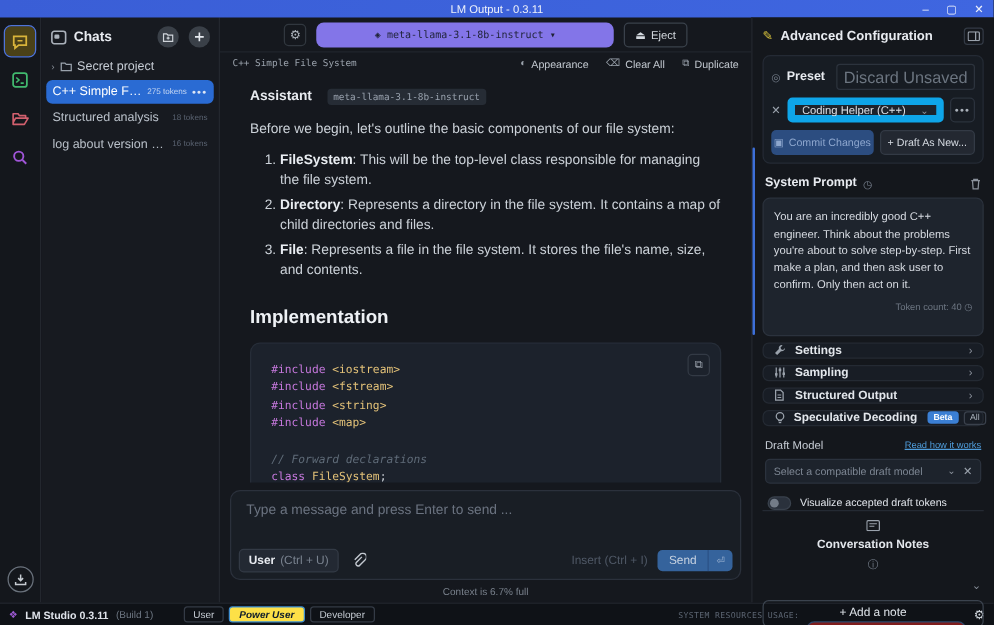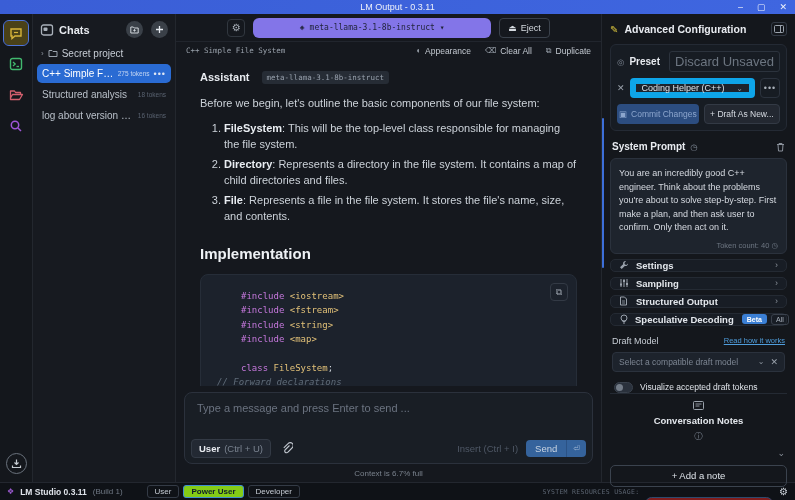--- a/index.html
+++ b/index.html
@@ -55,21 +55,21 @@
   .assistant-name { font-weight:bold; font-size:11px; color:#e8ebf0; }
   .model-badge { font-family:"DejaVu Sans Mono",monospace; font-size:7.5px; background:#262c35; color:#98a1ad; padding:2px 5px; border-radius:3px; }
   .msg-p { margin-top:12px; font-size:11px; color:#ccd2d9; line-height:1.45; }
   ol.msg-list { margin:8px 0 0 24px; font-size:11px; color:#ccd2d9; line-height:1.5; }
   ol.msg-list li { margin-bottom:3px; }
   ol.msg-list .term { font-weight:bold; color:#e9edf2; }
   .impl-h { margin-top:20px; font-size:15px; font-weight:bold; color:#eef1f5; }
   .code-card { margin-top:12px; background:#1c222c; border:1px solid #262d38; border-radius:8px; padding:14px 16px; position:relative; font-family:"DejaVu Sans Mono",monospace; font-size:9px; line-height:1.6; }
   .copy-btn { position:absolute; top:8px; right:8px; width:18px; height:18px; border:1px solid #333a45; border-radius:4px; color:#9aa2ac; font-size:9px; display:flex; align-items:center; justify-content:center; background:#1c222c; }
   .code-line { white-space:pre; }
-  .tok-kw { color:#c678dd;margin-left:24px; }
+  .tok-kw { color:#c678dd; }
   .tok-ty { color:#e2c178; }
   .tok-str { color:#e2c178; }
   .tok-cm { color:#5f6b78; font-style:italic; }
   .tok-pl { color:#cfd4db; }
 
   .input-dock { flex:0 0 auto; padding:6px 8px 0 8px; }
   .input-box { background:#191e25; border:1px solid #2b313c; border-radius:8px; height:72px; display:flex; flex-direction:column; }
   .input-box textarea { background:transparent; border:none; outline:none; resize:none; flex:1; padding:9px 12px; font-family:"Liberation Sans",sans-serif; font-size:11px; color:#e4e8ed; }
   .input-box textarea::placeholder { color:#6b7380; }
   .input-controls { display:flex; align-items:center; padding:5px 6px; gap:7px; }
@@ -100,21 +100,21 @@
   .select-box { flex:1; height:20px; background:#1d232c; border:6px solid #0ea5e9; border-radius:4px; display:flex; align-items:center; padding:0 6px; gap:4px; }
   .select-box .val { flex:1; font-size:9px; color:#dde1e7; white-space:nowrap; overflow:hidden; }
   .dots-btn { width:20px; height:20px; border:1px solid #2b323d; border-radius:4px; color:#aab1ba; display:flex; align-items:center; justify-content:center; font-size:9px; letter-spacing:1px; }
   .preset-row3 { display:flex; gap:5px; margin-top:6px; }
   .commit-btn { flex:1.1; height:20px; background:#2c4d80; border-radius:4px; display:flex; align-items:center; justify-content:center; gap:4px; font-size:8.5px; color:#8da6cd; }
   .savenew-btn { flex:1; height:20px; background:#232831; border:1px solid #333a45; border-radius:4px; display:flex; align-items:center; justify-content:center; font-size:8.5px; color:#d6dbe2; }
   .sp-header { display:flex; align-items:center; gap:5px; margin:10px 2px 6px 2px; }
   .sp-title { font-weight:bold; font-size:10px; color:#e8ebf0; }
   .muted-ic { color:#7a8390; font-size:8.5px; }
   .sp-trash { margin-left:auto; color:#8a919b; font-size:9px; }
-  .sp-card { background:#1e242d; border:1px solid #2b323d; border-radius:6px; padding:8px 8px 3px 8px; }
+  .sp-card { background:#1e242d; border:1px solid #2b323d; border-radius:6px; padding:8px 8px 18px 8px; }
   .sp-text { font-size:9px; color:#d6dae1; line-height:1.5; }
   .sp-count { text-align:right; font-size:7.5px; color:#6d7682; margin-top:6px; }
   .section-row { height:24px; background:#181d25; border:1px solid #242a33; border-radius:5px; display:flex; align-items:center; gap:6px; padding:0 8px; margin-top:5px; }
   .section-row .s-ic { color:#9aa2ac; font-size:9px; width:11px; text-align:center; }
   .section-row .s-label { font-weight:bold; font-size:9.5px; color:#e3e7ec; flex:1; white-space:nowrap; }
   .section-row .s-chev { color:#8a919b; font-size:9px; }
   .badge-beta { background:#3b7fd4; color:#fff; font-size:7px; border-radius:3px; padding:1.5px 5px; font-weight:bold; }
   .badge-all { border:1px solid #3a414c; color:#aab2bc; font-size:7px; border-radius:3px; padding:1px 4px; }
   .spec-row .s-label { flex:0 0 auto; margin-right:2px; }
   .spec-row .badges { flex:1; display:flex; gap:4px; align-items:center; }
@@ -135,21 +135,21 @@
   .notes-chev { margin-left:auto; color:#8a919b; font-size:9px; }
   .add-note-btn { margin-top:7px; height:22px; border:1px solid #3b434e; border-radius:5px; display:flex; align-items:center; justify-content:center; font-size:9.5px; color:#dfe4ea; }
 
   
   .statusbar { height:18px; background:#0f1217; border-top:1px solid #23272f; display:flex; align-items:center; padding:0 7px; gap:6px; flex:0 0 auto; }
   .logo-glyph { color:#9b59d0; font-size:8px; }
   .sb-app { font-weight:bold; font-size:8.5px; color:#dfe3ea; }
   .sb-build { font-size:8px; color:#6f7884; }
   .mode-chips { display:flex; gap:4px; margin-left:18px; }
   .mode-chip { height:13px; display:flex; align-items:center; padding:0 7px; border-radius:3px; font-size:8px; color:#c6ccd4; border:1px solid #343b46; }
-  .mode-chip.active { background:#84cc16; border-color:#3e8ed0; color:#0d1b2b; font-weight:bold; }
+  .mode-chip.active { background:#fde047; border-color:#3e8ed0; color:#0d1b2b; font-weight:bold;font-style:italic; }
   .sb-right { margin-left:auto; display:flex; align-items:center; gap:6px; }
   .sb-res-label { font-family:"DejaVu Sans Mono",monospace; font-size:6.5px; color:#5b6471; letter-spacing:.3px; }
   .sb-res-pill { height:13px; display:flex; align-items:center; background:#7f1d1d; border:1px solid #2c4a6e; border-radius:8px; padding:0 8px; font-family:"DejaVu Sans Mono",monospace; font-size:7px; color:#7fb2e2; font-weight:bold;margin-top:24px; }
   .sb-gear { color:#cfd5dc; font-size:10px; }
 
   svg { display:block; }
 </style>
 </head>
 <body>
 
@@ -302,22 +302,22 @@
         </ol>
         <h2 class="impl-h">Implementation</h2>
         <div class="code-card">
           <span class="copy-btn">⧉</span>
           <div>
               <div class="code-line"><span class="tok-kw">#include</span><span class="tok-pl"> </span><span class="tok-str">&lt;iostream&gt;</span></div>
               <div class="code-line"><span class="tok-kw">#include</span><span class="tok-pl"> </span><span class="tok-str">&lt;fstream&gt;</span></div>
               <div class="code-line"><span class="tok-kw">#include</span><span class="tok-pl"> </span><span class="tok-str">&lt;string&gt;</span></div>
               <div class="code-line"><span class="tok-kw">#include</span><span class="tok-pl"> </span><span class="tok-str">&lt;map&gt;</span></div>
               <div class="code-line">&nbsp;</div>
+              <div class="code-line"><span class="tok-cm">// Forward declarations</span></div>
               <div class="code-line"><span class="tok-kw">class</span><span class="tok-pl"> </span><span class="tok-ty">FileSystem</span><span class="tok-pl">;</span></div>
-              <div class="code-line"><span class="tok-cm">// Forward declarations</span></div>
             </div>
         </div>
       </div>
 
       <div class="input-dock">
         <div class="input-box">
           <textarea placeholder="Type a message and press Enter to send ..." style=""></textarea>
           <div class="input-controls">
             <span class="user-chip">
               <span class="u">User</span>

